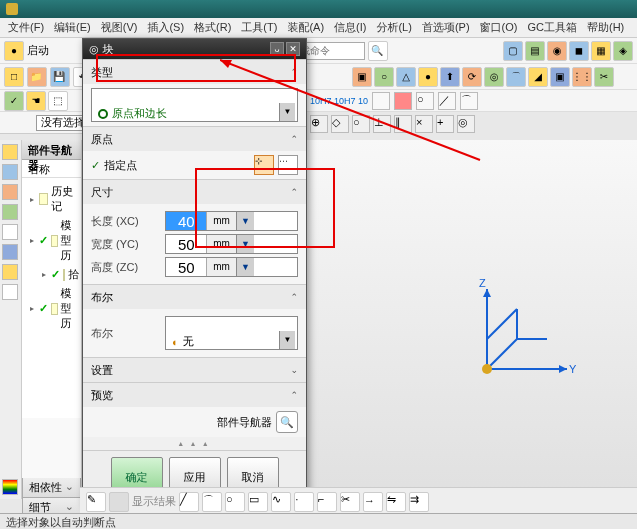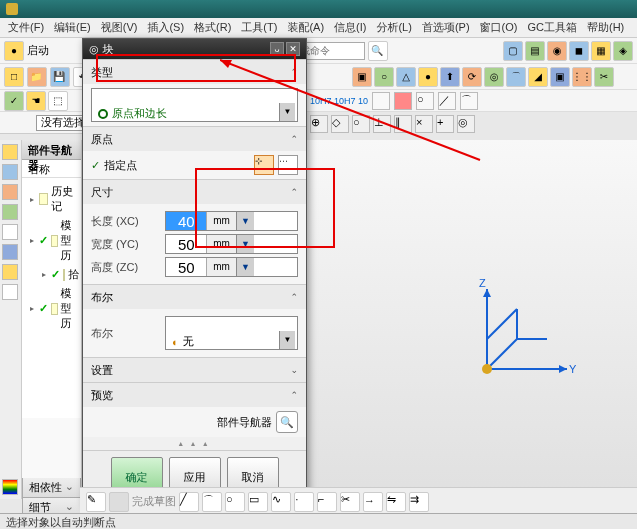--- a/index.html
+++ b/index.html
@@ -373,21 +373,21 @@
 <div class="highlight-box box1"></div>
 <div class="highlight-box box2"></div>
 <svg class="arrow-line">
   <line x1="0" y1="30" x2="260" y2="130"></line>
   <polygon points="0,30 12,30 8,38" fill="#e60000"></polygon>
 </svg>
 
 <div class="bottom-toolbar">
   <span class="bicon">✎</span>
   <span class="bicon" style="background:#ddd"></span>
-  <span style="color:#888">完成草图</span>
+  <span style="color:#888">显示结果</span>
   <span class="bicon">╱</span>
   <span class="bicon">⌒</span>
   <span class="bicon">○</span>
   <span class="bicon">▭</span>
   <span class="bicon">∿</span>
   <span class="bicon">·</span>
   <span class="bicon">⌐</span>
   <span class="bicon">✂</span>
   <span class="bicon">→</span>
   <span class="bicon">⇋</span>

